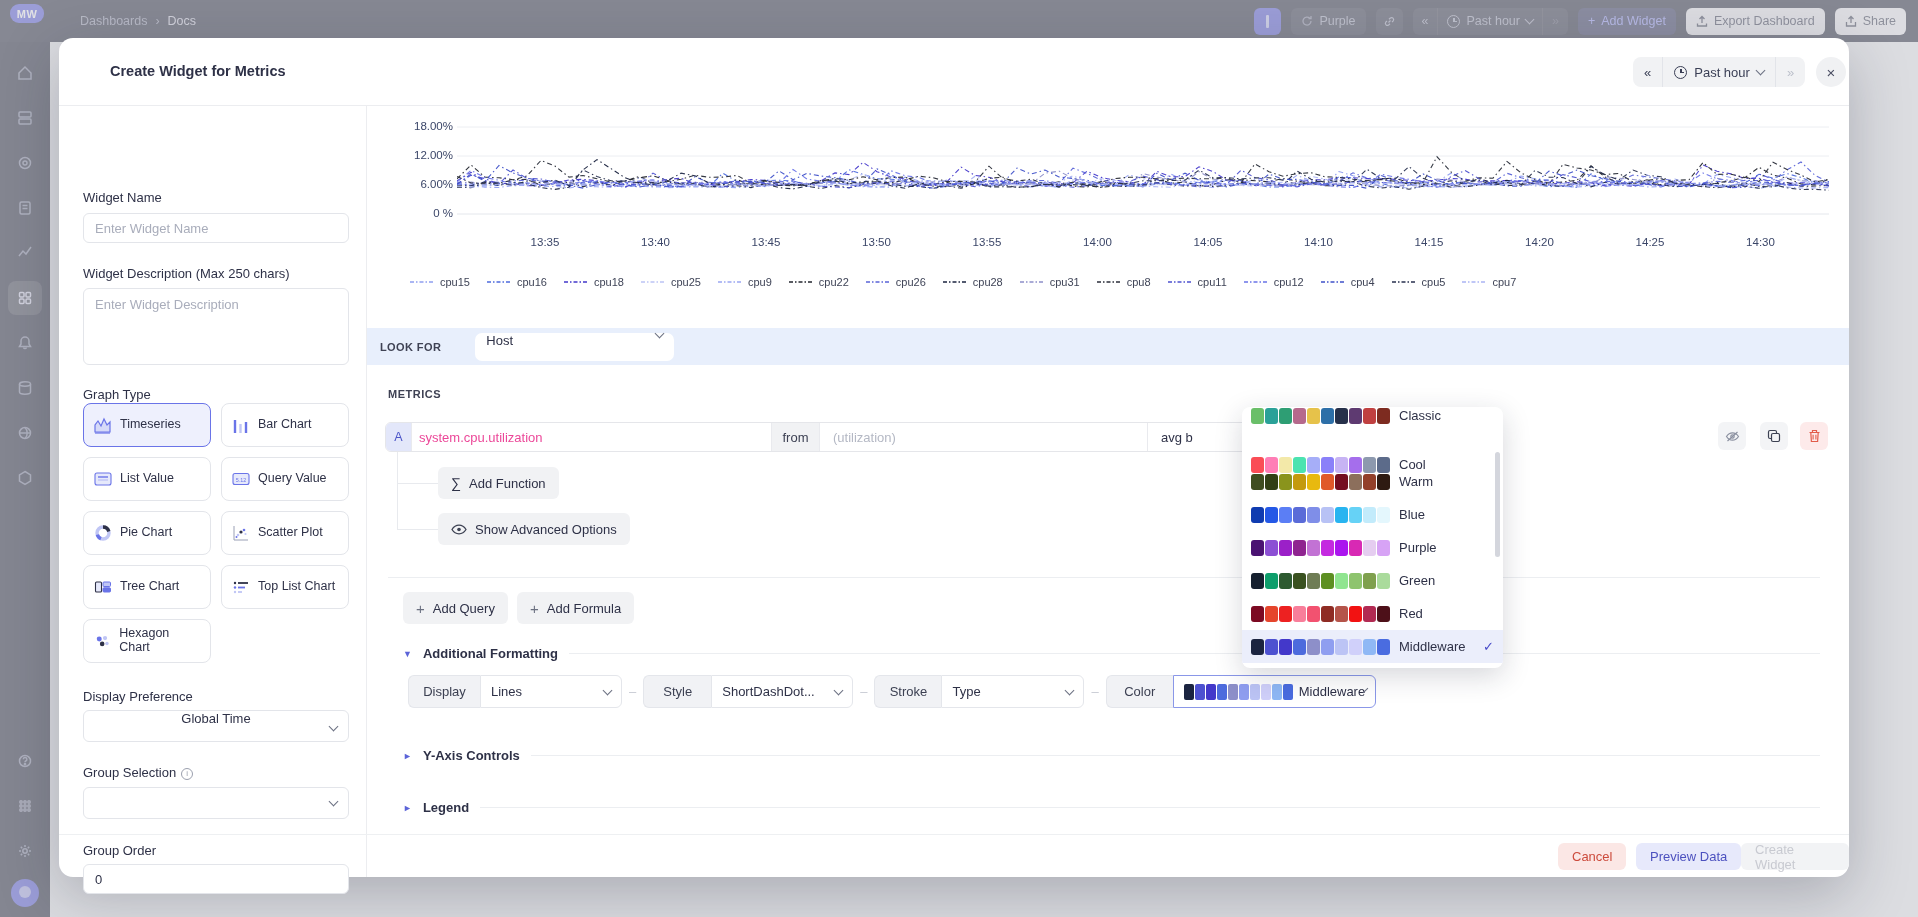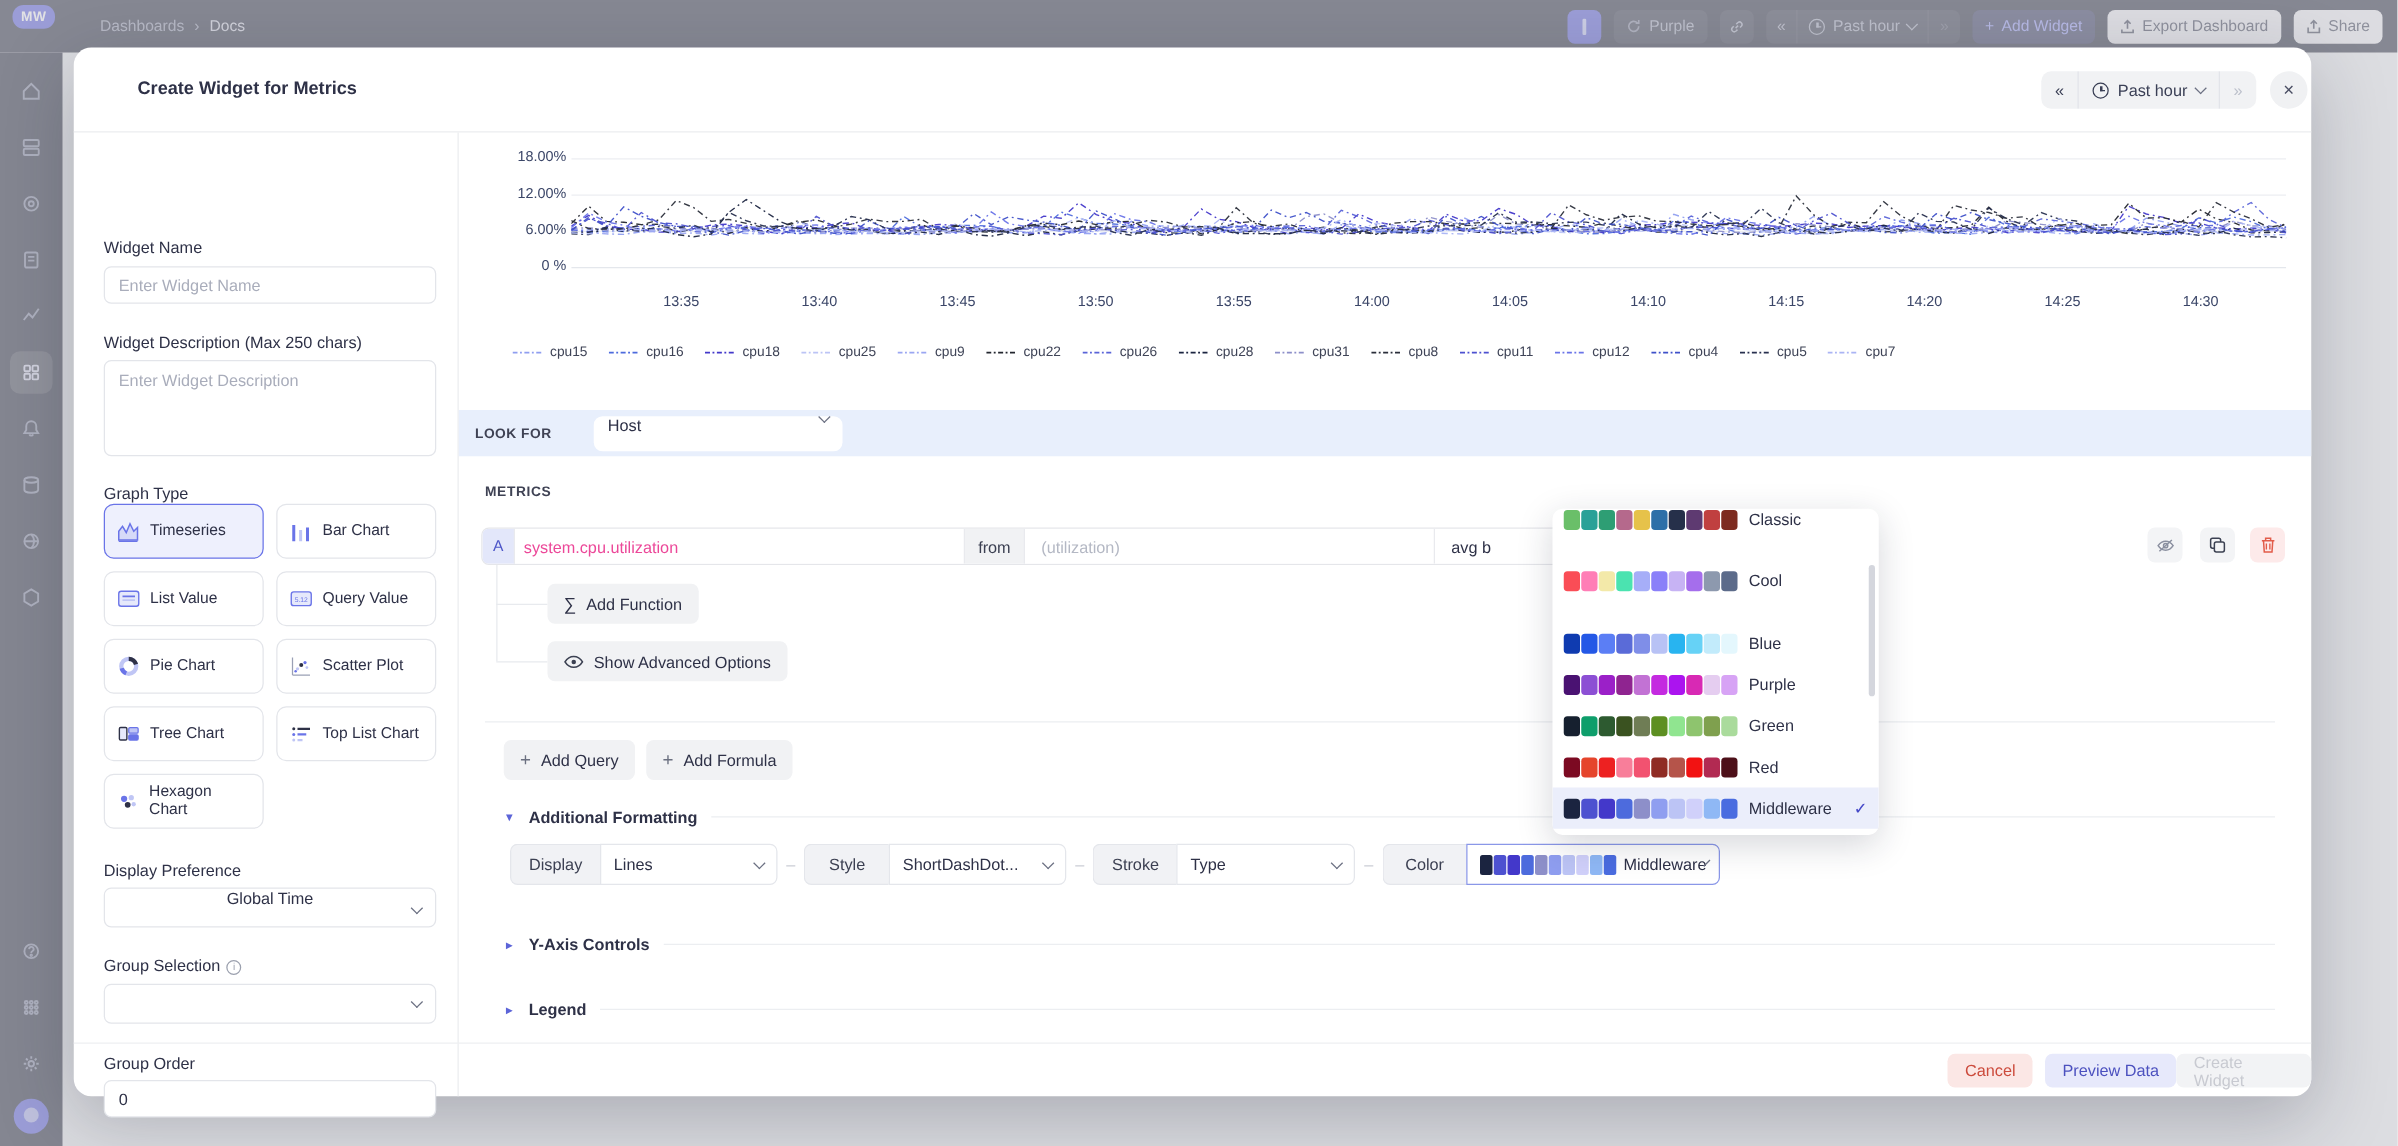--- a/index.html
+++ b/index.html
@@ -679,20 +679,35 @@
             <i style="background:#4be3b0"></i>
             <i style="background:#a6aef8"></i>
             <i style="background:#8a80f9"></i>
             <i style="background:#c7b3f4"></i>
             <i style="background:#a56eec"></i>
             <i style="background:#8d99ae"></i>
             <i style="background:#5c6b8a"></i>
           </span>
           <span class="cp-name">Cool</span>
         </div>
+        <div class="cp-row" style="top: 58px;">
+          <span class="cp-sw">
+            <i style="background:#3f4d20"></i>
+            <i style="background:#324016"></i>
+            <i style="background:#8a941c"></i>
+            <i style="background:#c49a0e"></i>
+            <i style="background:#e8b90f"></i>
+            <i style="background:#e0592a"></i>
+            <i style="background:#740d20"></i>
+            <i style="background:#8c6f5c"></i>
+            <i style="background:#93402a"></i>
+            <i style="background:#2e1a12"></i>
+          </span>
+          <span class="cp-name">Warm</span>
+        </div>
         <div class="cp-row" style="top: 91px;">
           <span class="cp-sw">
             <i style="background:#0f3bb0"></i>
             <i style="background:#2458e6"></i>
             <i style="background:#5b7ef5"></i>
             <i style="background:#5a6bd8"></i>
             <i style="background:#7f8ee8"></i>
             <i style="background:#b8c2f5"></i>
             <i style="background:#28b4f0"></i>
             <i style="background:#66d2f6"></i>

